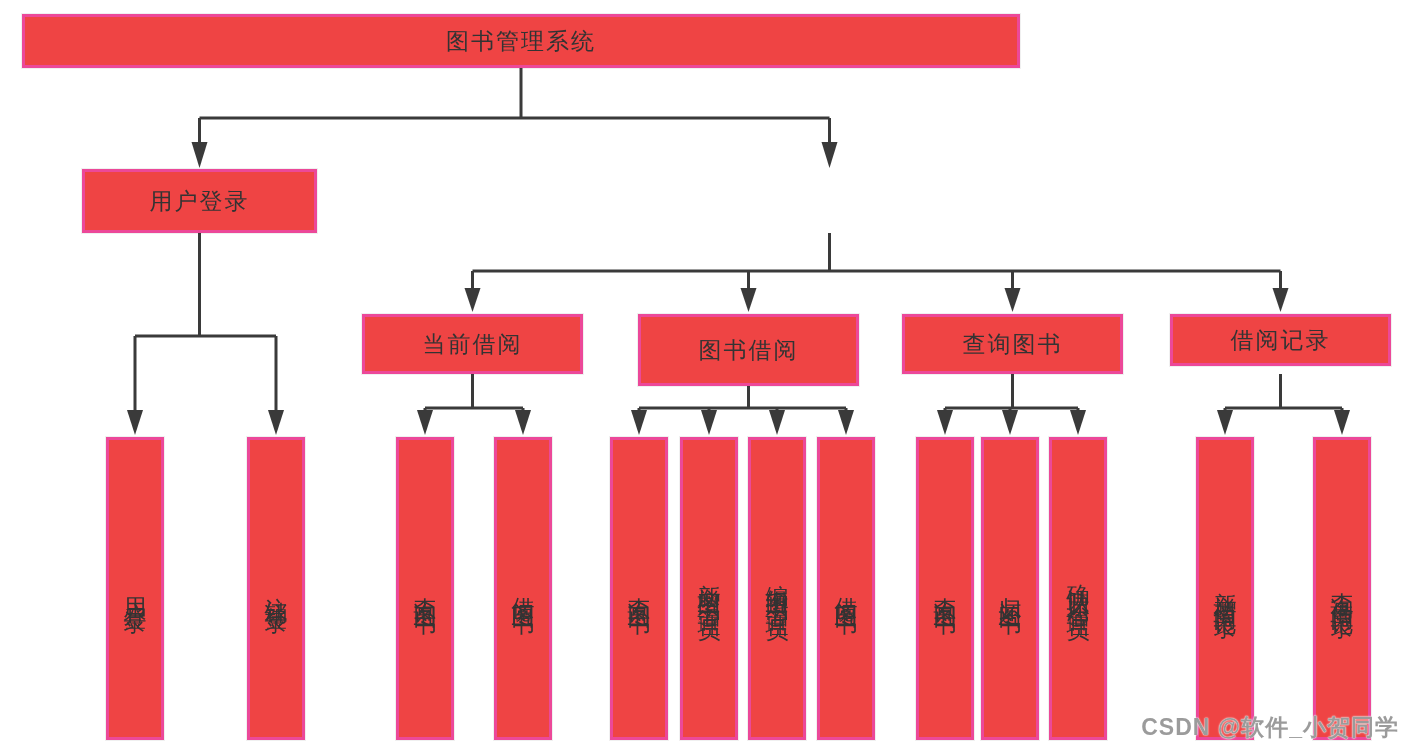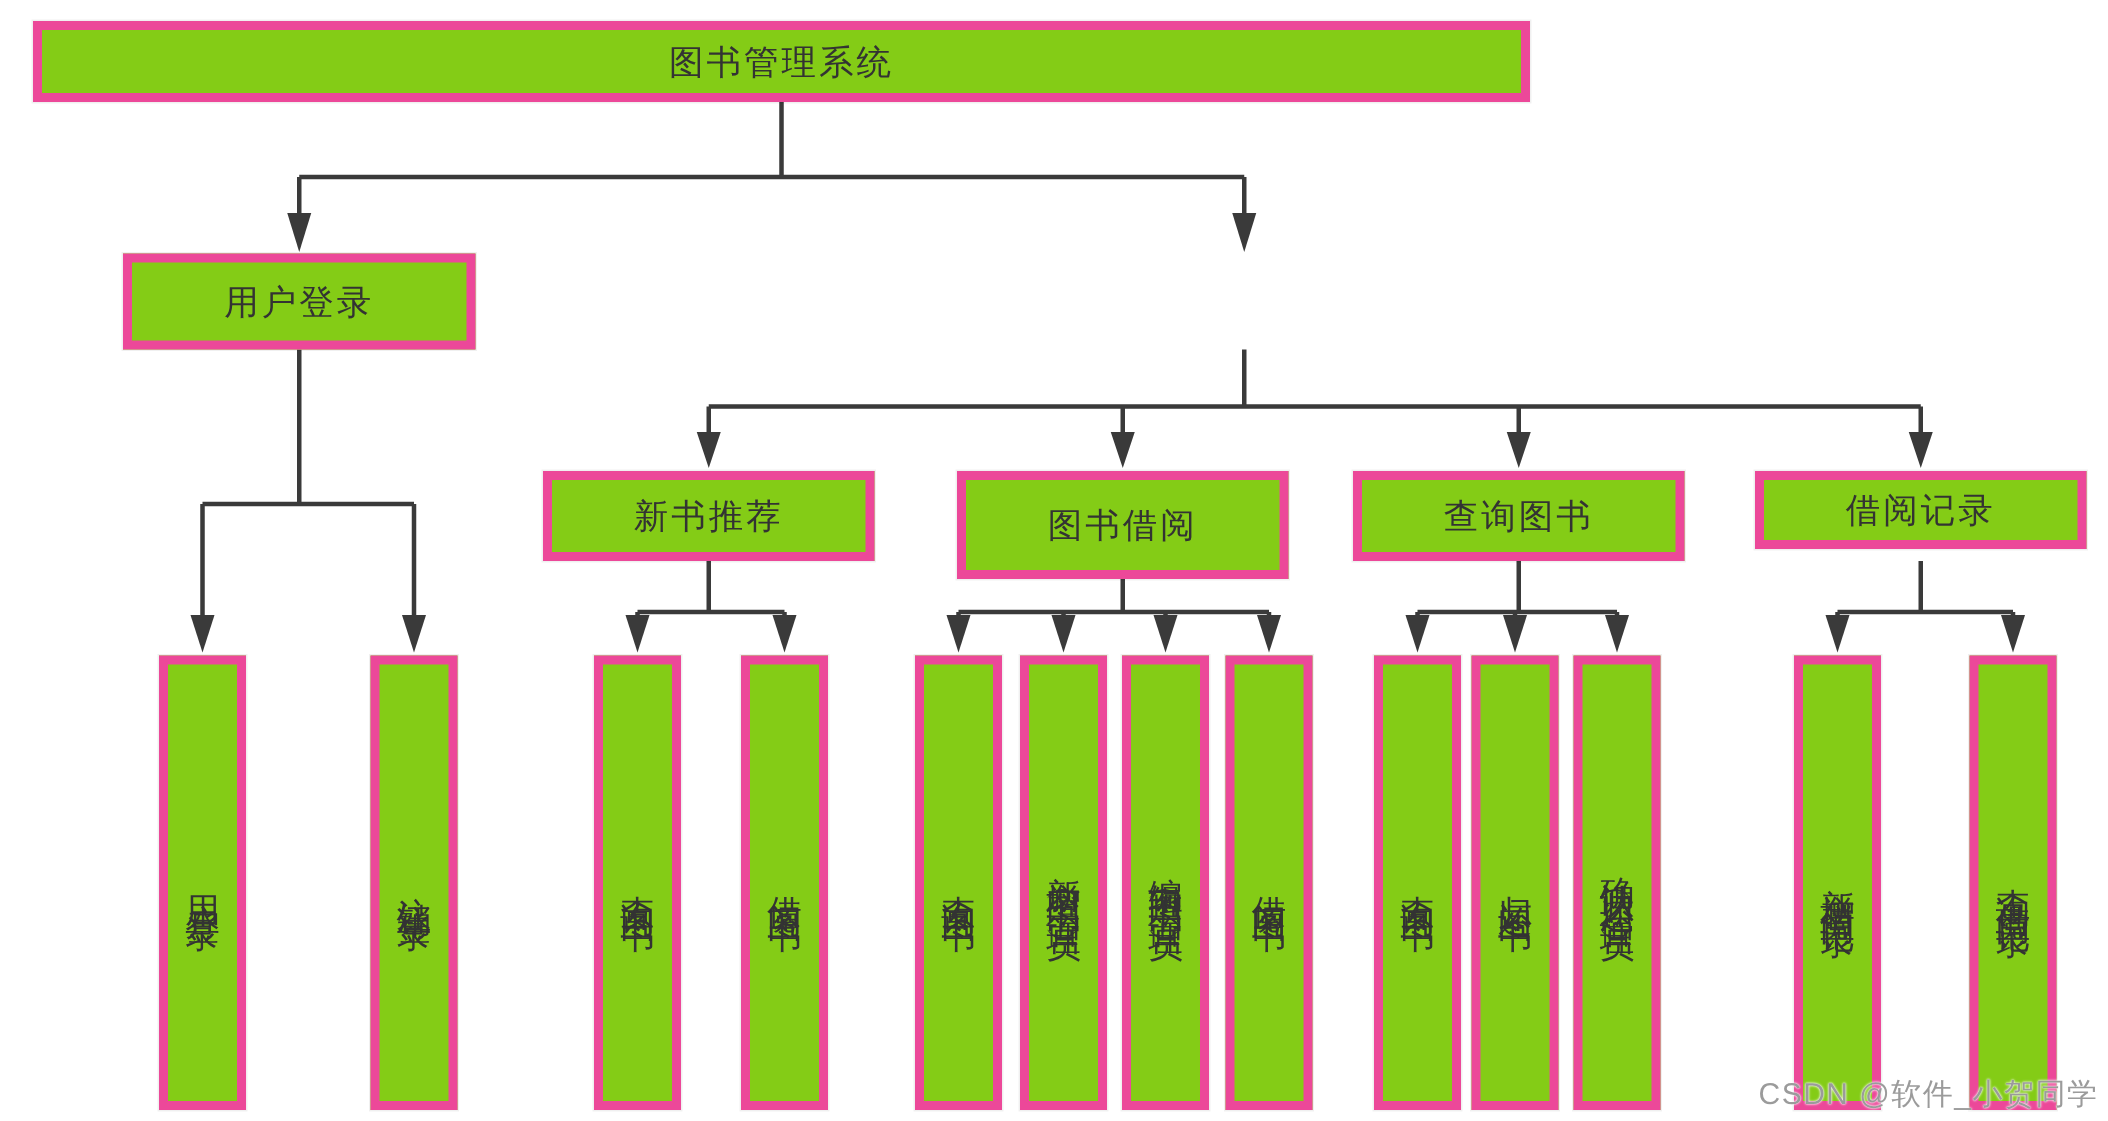--- a/index.html
+++ b/index.html
@@ -17,22 +17,22 @@
   }
   svg.connectors {
     position: absolute;
     left: 0;
     top: 0;
     z-index: 0;
   }
   .node {
     position: absolute;
     box-sizing: border-box;
-    border: 6px solid #ec4899;
-    background: #84cc16;
+    border: 3px solid #ec4899;
+    background: #ef4444;
     color: #333333;
     display: flex;
     align-items: center;
     justify-content: center;
     z-index: 1;
     box-shadow: 0 0 0 1px rgba(0,0,0,0.06);
   }
   .hnode {
     font-size: 23px;
     letter-spacing: 2px;
@@ -48,25 +48,26 @@
     text-orientation: upright;
     font-size: 23px;
     letter-spacing: 5px;
     line-height: 1;
     white-space: nowrap;
   }
   .watermark {
     position: absolute;
     right: 6px;
     bottom: 4px;
-    font-size: 20px;
+    font-size: 23px;
     color: rgba(150, 150, 150, 0.95);
     text-shadow: 0 0 2px #ffffff, 0 0 1px #ffffff;
     z-index: 2;
     letter-spacing: 1px;
+    font-weight: bold;
   }
 </style>
 </head>
 <body>
 
 <div class="canvas">
 
   <svg class="connectors" width="1405" height="747" viewBox="0 0 1405 747" stroke="#3a3a3a" stroke-width="3" fill="none">
 
     <path d="M521 68 V118 M199.5 118 H829.5 M199.5 118 V144 M829.5 118 V144"></path>
@@ -105,21 +106,21 @@
 
   <div class="node hnode" style="left:22px; top:14px; width:998px; height:54px;">
     <span>图书管理系统</span>
   </div>
 
   <div class="node hnode" style="left:82px; top:169px; width:235px; height:64px;">
     <span>用户登录</span>
   </div>
 
   <div class="node hnode" style="left:362px; top:314px; width:221px; height:60px;">
-    <span>新书推荐</span>
+    <span>当前借阅</span>
   </div>
   <div class="node hnode" style="left:638px; top:314px; width:221px; height:72px;">
     <span>图书借阅</span>
   </div>
   <div class="node hnode" style="left:902px; top:314px; width:221px; height:60px;">
     <span>查询图书</span>
   </div>
   <div class="node hnode" style="left:1170px; top:314px; width:221px; height:52px;">
     <span>借阅记录</span>
   </div>

